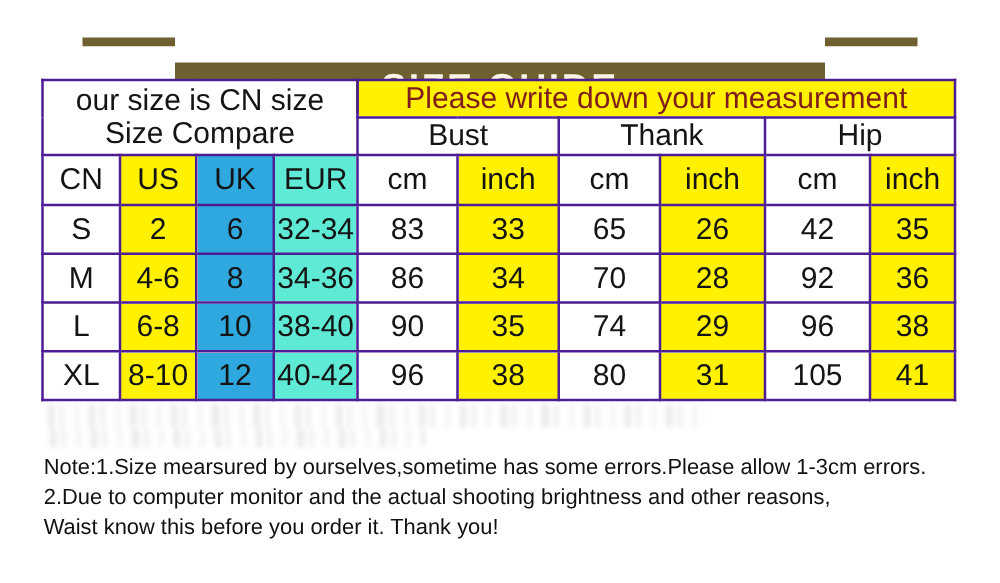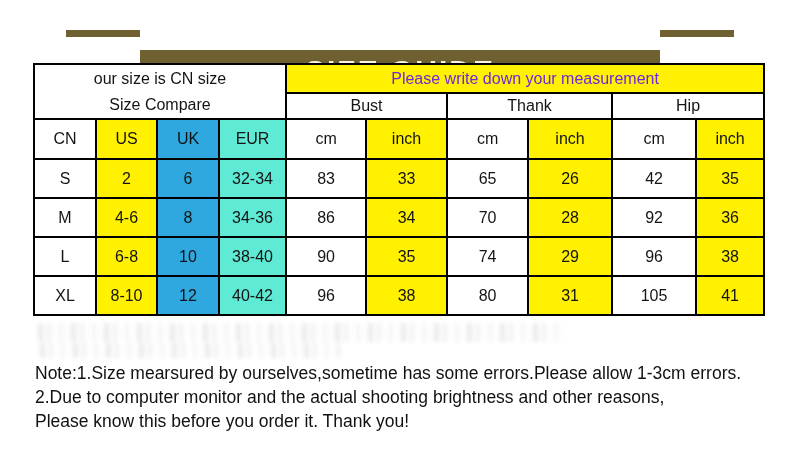--- a/index.html
+++ b/index.html
@@ -10,32 +10,32 @@
   .banner{position:absolute;left:140px;top:12px;width:520px;height:41px;background:#6e6030;
           display:flex;align-items:center;justify-content:center;margin-top:38px;}
   .banner-title{color:#f8f4e2;font-size:30px;font-weight:600;letter-spacing:2px;}
   .bar{position:absolute;top:30px;height:7px;background:#6e6030;}
   .bar-left{left:66px;width:74px;}
   .bar-right{left:660px;width:74px;}
 
   
   table.size{position:absolute;left:33px;top:63px;width:730px;border-collapse:collapse;
              table-layout:fixed;}
-  table.size td{border:2px solid #000000;text-align:center;vertical-align:middle;
-                font-size:16px;padding:0;overflow:hidden;white-space:nowrap;}
+  table.size td{border:2px solid #4c1d95;text-align:center;vertical-align:middle;
+                font-size:24px;padding:0;overflow:hidden;white-space:nowrap;}
   tr.r-measure{height:29px;}
   tr.r-section{height:26px;}
   tr.r-units{height:40px;}
   tr.r-data{height:39px;}
   .c-white{background:#ffffff;}
   .c-yellow{background:#fff100;margin-top:42px;}
   .c-blue{background:#2ea8df;}
   .c-green{background:#5eead4;}
   .left-head{background:#ffffff;font-size:20px;line-height:26px;}
-  .measure-head{background:#fff100;color:#6d28d9;font-size:19px;}
+  .measure-head{background:#fff100;color:#7f1d1d;font-size:19px;}
   .cn-cell{font-size:23px;}
 
   
   .wm{position:absolute;filter:blur(2px);opacity:.55;border-radius:3px;
       background:repeating-linear-gradient(90deg,
         rgba(155,155,155,.38) 0 5px, rgba(230,230,230,.08) 5px 9px,
         rgba(170,170,170,.30) 9px 13px, rgba(240,240,240,.05) 13px 21px,
         rgba(185,185,185,.28) 21px 25px, rgba(235,235,235,.06) 25px 33px);}
   .wm1{left:38px;top:323px;width:525px;height:19px;}
   .wm2{left:40px;top:343px;width:300px;height:15px;}
@@ -143,16 +143,16 @@
     </tr>
   </tbody>
     </table>
 
   <div class="wm wm1"></div>
   <div class="wm wm2"></div>
 
   <div class="notes">
     <div>Note:1.Size mearsured by ourselves,sometime has some errors.Please allow 1-3cm errors.</div>
     <div>2.Due to computer monitor and the actual shooting brightness and other reasons,</div>
-    <div>Please know this before you order it. Thank you!</div>
+    <div>Waist know this before you order it. Thank you!</div>
   </div>
 
 </div>
 
 </body></html>

